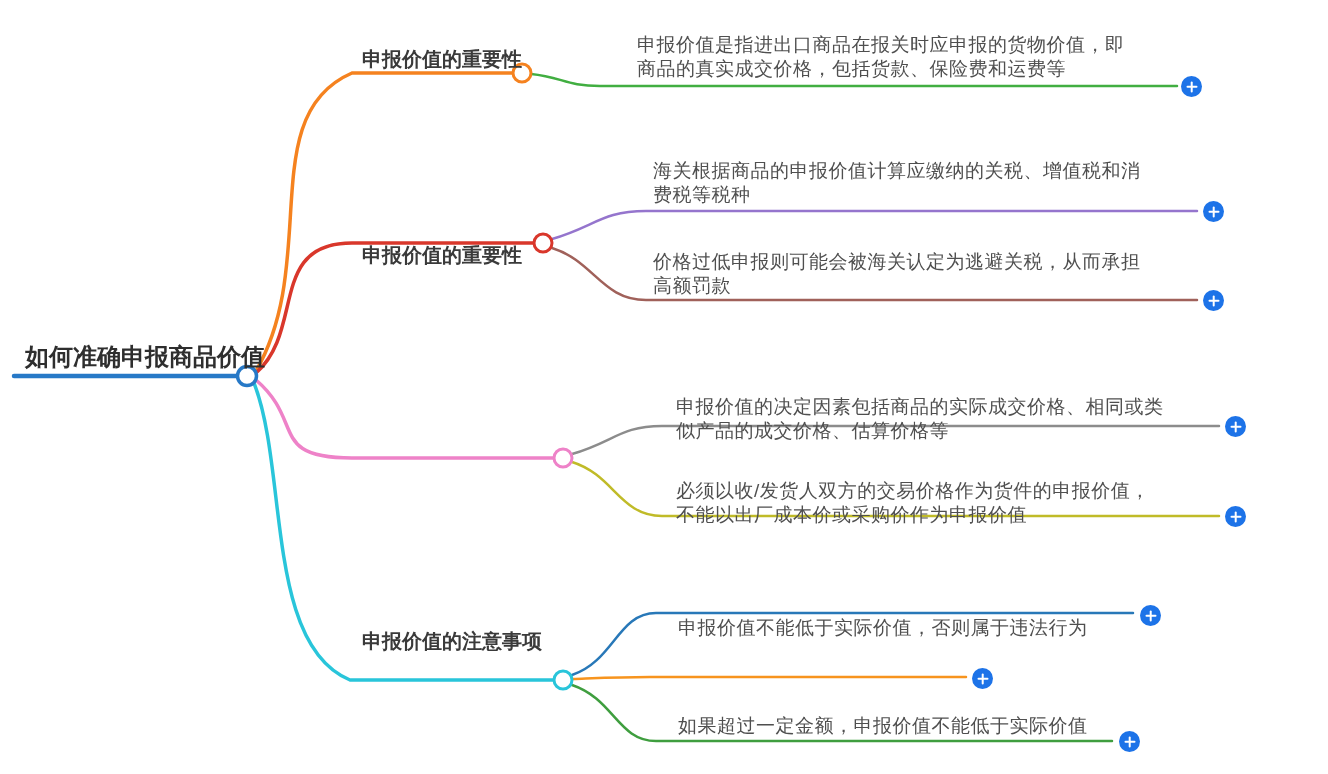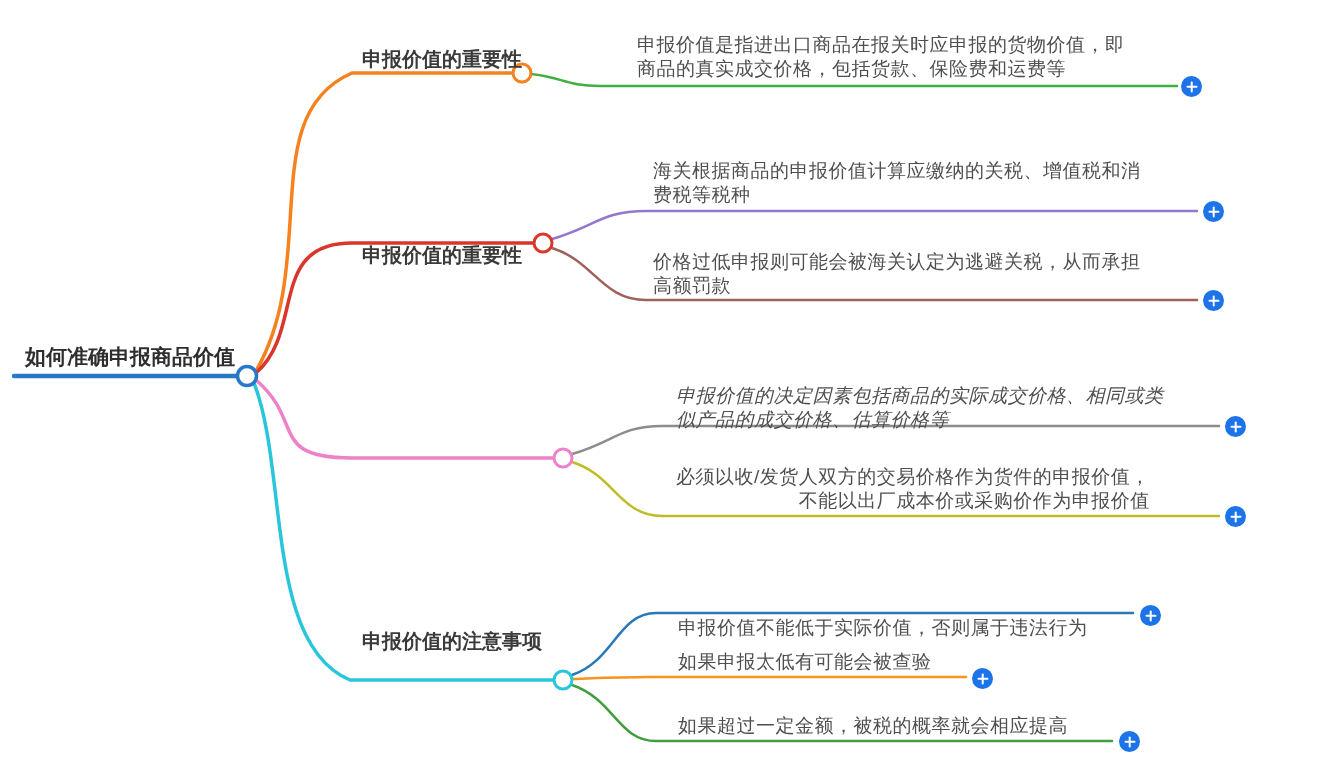--- a/index.html
+++ b/index.html
@@ -8,21 +8,21 @@
     font-family:"Liberation Sans",sans-serif;overflow:hidden;
   }
   .canvas{position:absolute;inset:0;}
   svg.links{position:absolute;left:0;top:0;}
   .node-label{
     position:absolute;font-weight:bold;color:#3a3a3a;
     font-size:20px;line-height:24px;white-space:pre;cursor:default;
   }
   .root-label{
     position:absolute;font-weight:bold;color:#2e2e2e;
-    font-size:21px;line-height:26px;white-space:pre;
+    font-size:24px;line-height:26px;white-space:pre;
   }
   .leaf-text{
     position:absolute;font-weight:400;color:#4f4f4f;
     font-size:19px;line-height:24px;white-space:pre;letter-spacing:0.5px;
   }
   .add-btn{
     position:absolute;width:21px;height:21px;border-radius:50%;
     background:#1d73e8;border:none;padding:0;cursor:pointer;
   }
   .plus{position:absolute;left:0;top:0;width:100%;height:100%;display:block;}
@@ -68,27 +68,26 @@
   <div class="node-label" style="left:362px;top:47px;">申报价值的重要性</div>
   <div class="node-label" style="left:362px;top:211px;margin-top:32px;">申报价值的重要性</div>
   <div class="node-label" style="left:362px;top:629px;">申报价值的注意事项</div>
 
   <div class="leaf-text" style="left:637px;top:33px;">申报价值是指进出口商品在报关时应申报的货物价值，即
 商品的真实成交价格，包括货款、保险费和运费等</div>
   <div class="leaf-text" style="left:653px;top:159px;">海关根据商品的申报价值计算应缴纳的关税、增值税和消
 费税等税种</div>
   <div class="leaf-text" style="left:653px;top:250px;">价格过低申报则可能会被海关认定为逃避关税，从而承担
 高额罚款</div>
-  <div class="leaf-text" style="left:676px;top:384px;font-style:italic;">申报价值的决定因素包括商品的实际成交价格、相同或类
+  <div class="leaf-text" style="left:676px;top:395px;">申报价值的决定因素包括商品的实际成交价格、相同或类
 似产品的成交价格、估算价格等</div>
-  <div class="leaf-text" style="left:676px;top:465px;text-align:right;">必须以收/发货人双方的交易价格作为货件的申报价值，
+  <div class="leaf-text" style="left:676px;top:479px;">必须以收/发货人双方的交易价格作为货件的申报价值，
 不能以出厂成本价或采购价作为申报价值</div>
   <div class="leaf-text" style="left:678px;top:592px;margin-top:24px;">申报价值不能低于实际价值，否则属于违法行为</div>
-  <div class="leaf-text" style="left:678px;top:650px;">如果申报太低有可能会被查验</div>
-  <div class="leaf-text" style="left:678px;top:714px;">如果超过一定金额，被税的概率就会相应提高</div>
+  <div class="leaf-text" style="left:678px;top:714px;">如果超过一定金额，申报价值不能低于实际价值</div>
 
   <button class="add-btn" style="left:1181px;top:76px;">
       <span class="plus"></span>
     </button>
   <button class="add-btn" style="left:1203px;top:201px;">
       <span class="plus"></span>
     </button>
   <button class="add-btn" style="left:1203px;top:290px;">
       <span class="plus"></span>
     </button>

